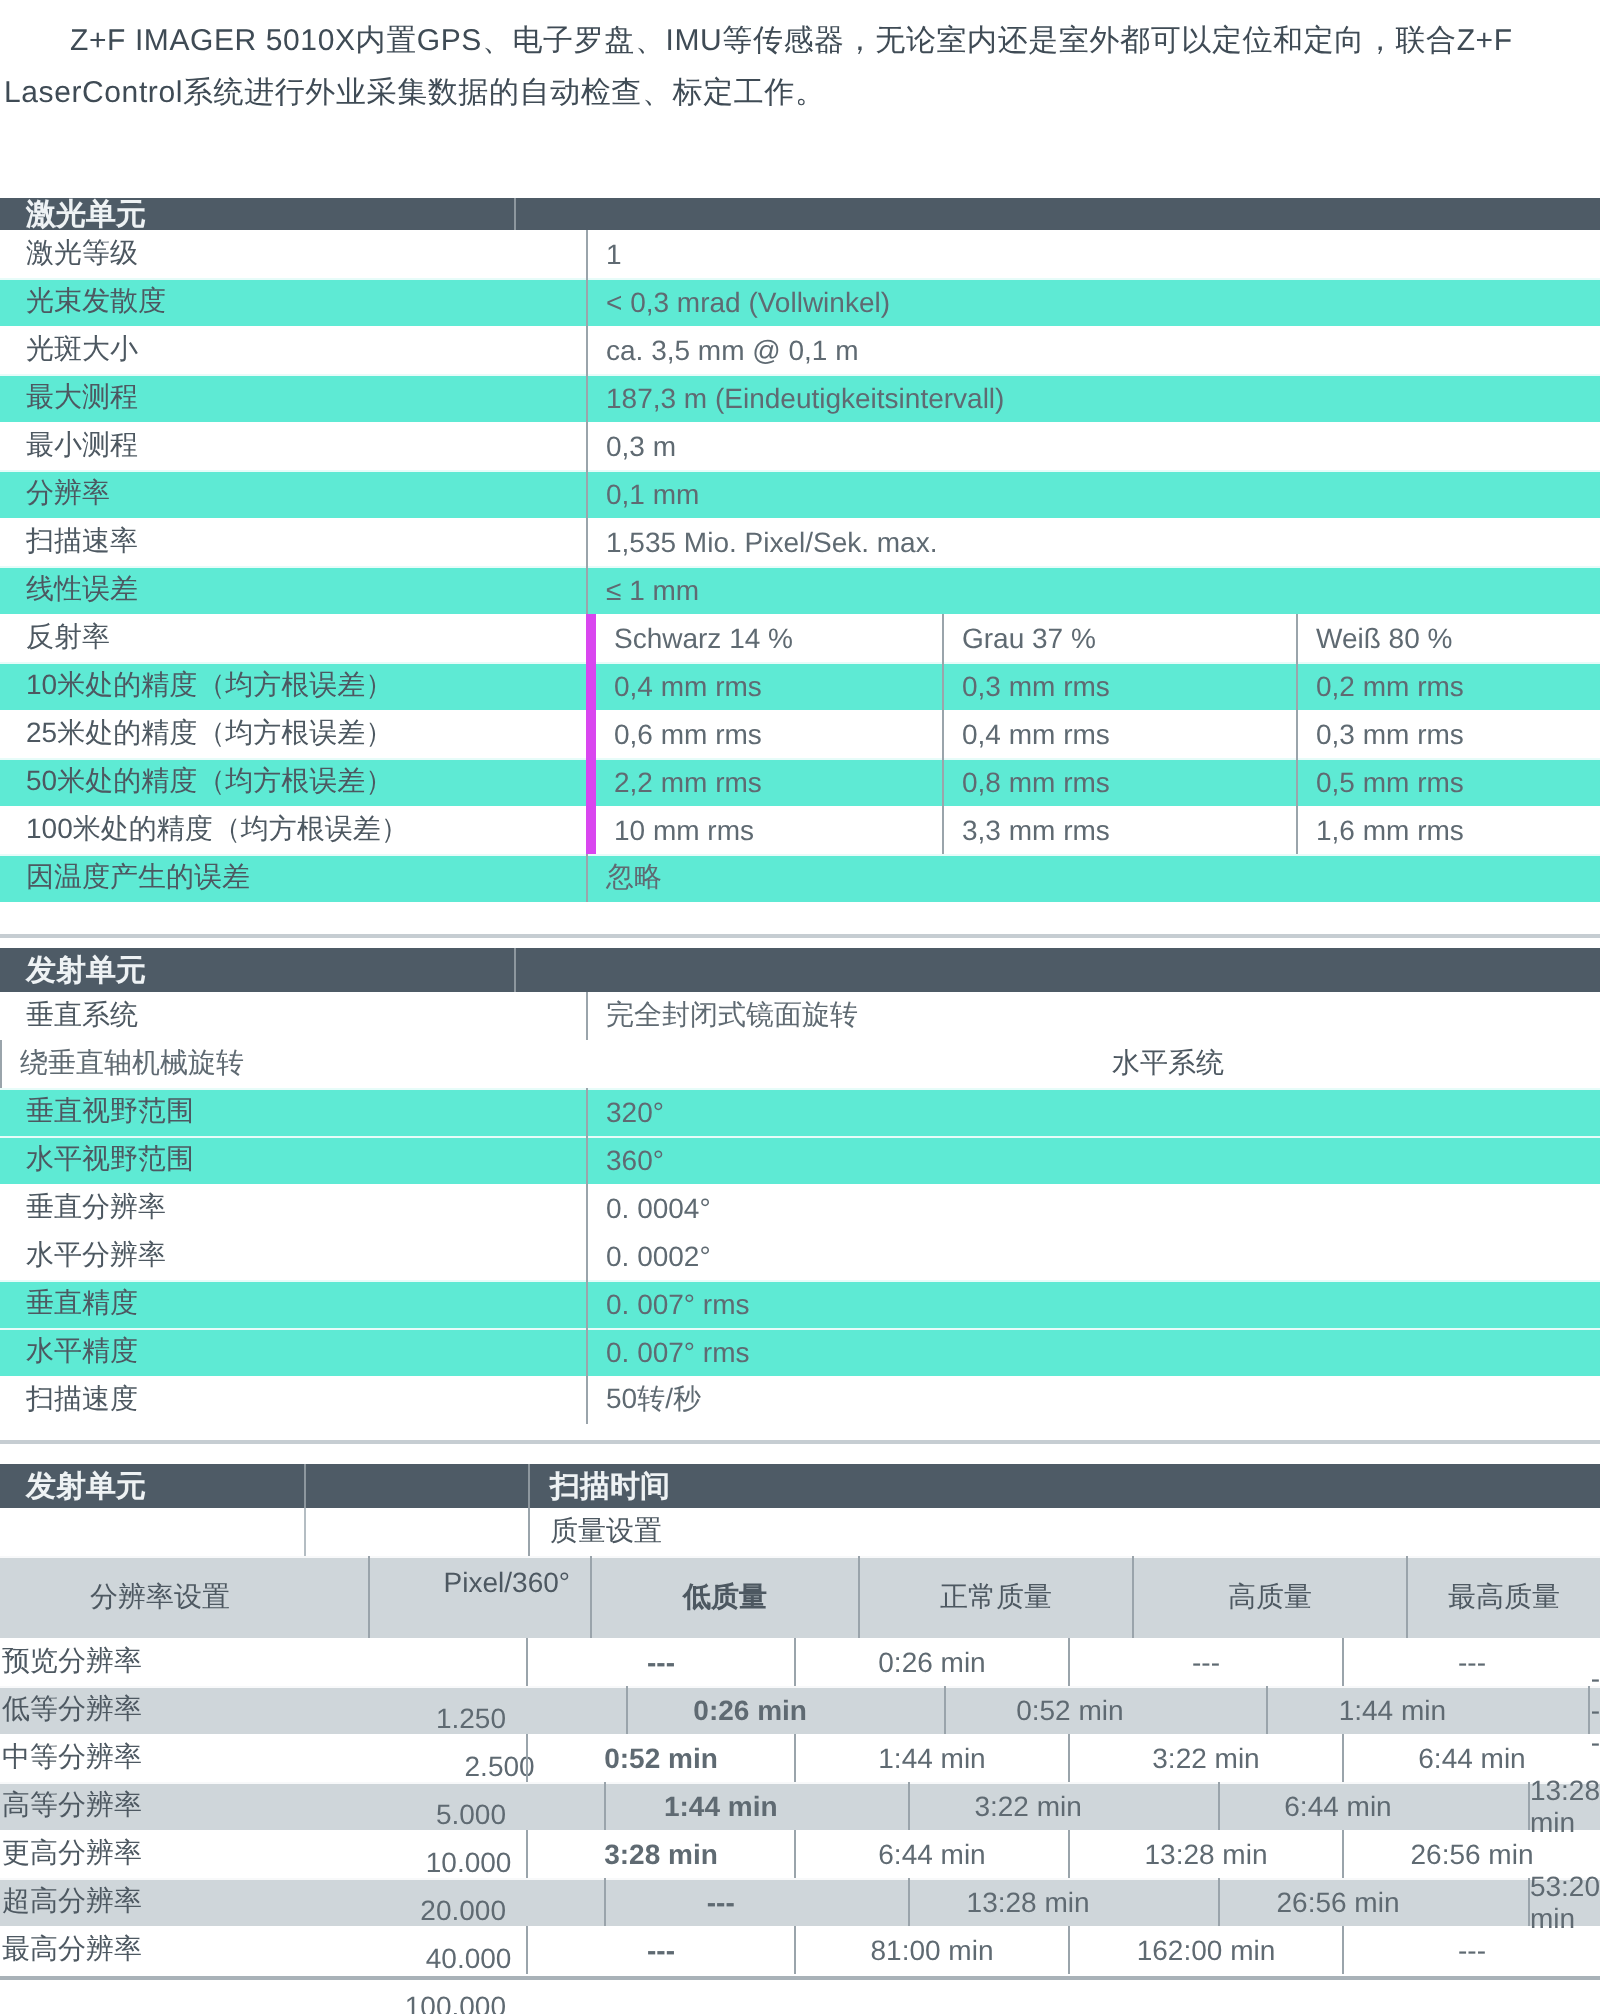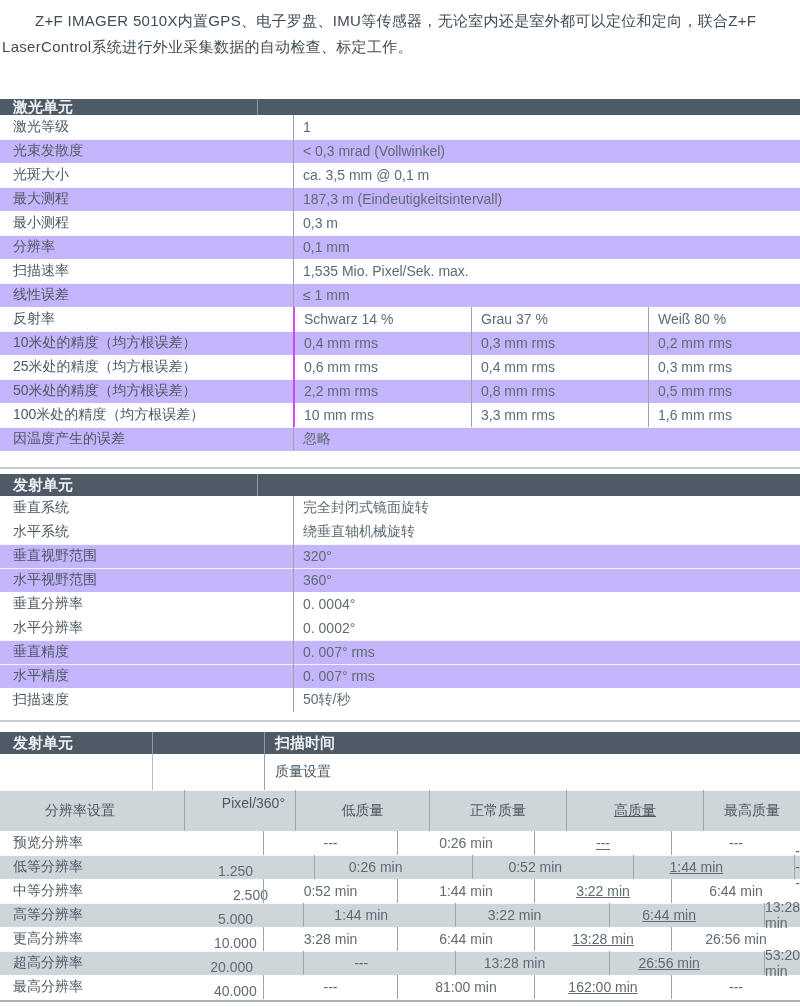--- a/index.html
+++ b/index.html
@@ -13,62 +13,62 @@
     font-size:15px;line-height:26px;color:#3f4b55;
     text-indent:2.2em;letter-spacing:.3px;
   }
   
   .tbl{width:800px;}
   .thead{height:16px;background:#4e5b66;display:flex;align-items:stretch;
          color:#eef2f4;font-weight:bold;font-size:15px;}
   .thead .hc1{width:257px;display:flex;align-items:center;padding-left:13px;box-sizing:border-box;}
   .thead .hc2{flex:1;border-left:1px solid #8d979e;}
   .row{display:flex;height:24px;font-size:14px;align-items:stretch;background:#fff;gap:36px;}
-  .row.alt{background:#c4b5fd;box-shadow:inset 0 1px 0 rgba(255,255,255,.85);text-align:center;}
+  .row.alt{background:#5eead4;box-shadow:inset 0 1px 0 rgba(255,255,255,.85);text-align:center;}
   .cell{display:flex;align-items:center;box-sizing:border-box;}
   .c-label{width:257px;padding-left:13px;color:#4d5861;}
   .c-val{flex:1;border-left:1px solid #9aa4ab;padding-left:9px;color:#5f6a72;}
-  .c-m1{width:142px;border-left:2px solid #d946ef;padding-left:9px;color:#5f6a72;}
+  .c-m1{width:142px;border-left:5px solid #d946ef;padding-left:9px;color:#5f6a72;}
   .c-m2{width:141px;border-left:1px solid #9aa4ab;padding-left:9px;color:#5f6a72;}
   .c-m3{flex:1;border-left:1px solid #9aa4ab;padding-left:9px;color:#5f6a72;}
   .rule{height:2px;background:#c6cdd2;}
   
   #laser-table{margin-top:39px;}
   #rule1{margin-top:16px;}
   #deflect-table{margin-top:5px;}
   #deflect-table .thead{height:22px;}
   #rule2{margin-top:8px;}
   #scan-table{margin-top:10px;}
   
   .t3head{height:22px;background:#4e5b66;display:flex;align-items:stretch;
           color:#eef2f4;font-weight:bold;font-size:15px;}
   .t3-c1{width:152px;}
   .t3-c2{width:111px;}
-  .t3-c3{width:134px;}
+  .t3-c3{width:134px;font-weight:bold;}
   .t3-c4{width:137px;}
-  .t3-c5{width:137px;text-decoration:underline;}
+  .t3-c5{width:137px;}
   .t3-c6{flex:1;}
   .t3head .t3-c1{display:flex;align-items:center;padding-left:13px;box-sizing:border-box;}
   .t3head .t3-c2{border-left:1px solid #8d979e;}
   .t3head .hright{flex:1;border-left:1px solid #8d979e;display:flex;align-items:center;padding-left:10px;box-sizing:border-box;}
-  .qsrow{display:flex;height:36px;font-size:14px;background:#fff;align-items:stretch;}
+  .qsrow{display:flex;height:24px;font-size:14px;background:#fff;align-items:stretch;}
   .qsrow .t3-c2{border-left:1px solid #b4bdc3;}
   .qsrow .qslabel{flex:1;border-left:1px solid #9aa4ab;display:flex;align-items:center;
                   padding-left:10px;box-sizing:border-box;color:#4d5861;}
   .qhrow{display:flex;height:41px;font-size:14px;background:#cfd6da;
          box-shadow:inset 0 1px 0 rgba(255,255,255,.85);align-items:stretch;color:#4d5861;}
   .qhrow .cell{box-sizing:border-box;}
   .qh-label{width:152px;display:flex;align-items:center;padding-left:13px;margin-left:32px;}
   .qh-pixel{width:111px;border-left:1px solid #9aa4ab;display:flex;align-items:flex-start;
             justify-content:flex-end;padding:5px 10px 0 0;}
   .qh-q{border-left:1px solid #9aa4ab;display:flex;align-items:center;justify-content:center;}
   .srow{display:flex;height:24px;font-size:14px;background:#fff;align-items:stretch;color:#5f6a72;}
   .srow.alt{background:#cfd6da;box-shadow:inset 0 1px 0 rgba(255,255,255,.85);gap:36px;}
   .srow .cell{box-sizing:border-box;}
-  .s-label{width:152px;display:flex;align-items:center;padding-left:13px;color:#4d5861;}
+  .s-label{width:152px;display:flex;align-items:center;padding-left:1px;color:#4d5861;}
   .s-pixel{width:111px;border-left:1px solid #9aa4ab;display:flex;align-items:center;
            justify-content:flex-end;padding-right:10px;margin-top:40px;}
   .s-q{border-left:1px solid #9aa4ab;display:flex;align-items:center;justify-content:center;}
   .t3bottom{height:2px;background:#a9b2b8;margin-top:1px;}
 </style>
 </head>
 <body>
 
 <p class="intro">Z+F IMAGER 5010X内置GPS、电子罗盘、IMU等传感器，无论室内还是室外都可以定位和定向，联合Z+F LaserControl系统进行外业采集数据的自动检查、标定工作。</p>
 
@@ -153,22 +153,22 @@
   <div class="thead">
     <div class="hc1">发射单元</div>
     <div class="hc2"></div>
   </div>
 
   <div class="row">
     <div class="cell c-label">垂直系统</div>
     <div class="cell c-val">完全封闭式镜面旋转</div>
   </div>
   <div class="row">
+    <div class="cell c-val">绕垂直轴机械旋转</div>
     <div class="cell c-label">水平系统</div>
-    <div class="cell c-val">绕垂直轴机械旋转</div>
   </div>
   <div class="row alt">
     <div class="cell c-label">垂直视野范围</div>
     <div class="cell c-val">320°</div>
   </div>
   <div class="row alt">
     <div class="cell c-label">水平视野范围</div>
     <div class="cell c-val">360°</div>
   </div>
   <div class="row">

